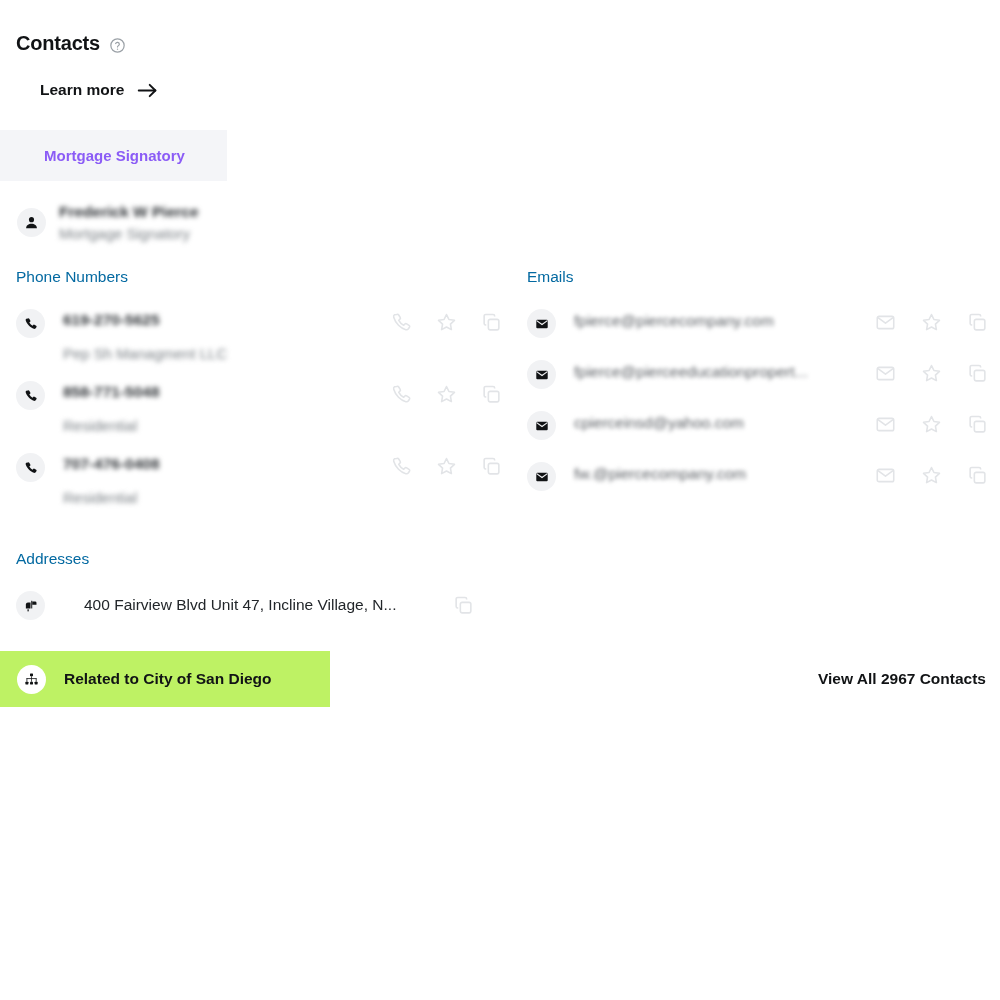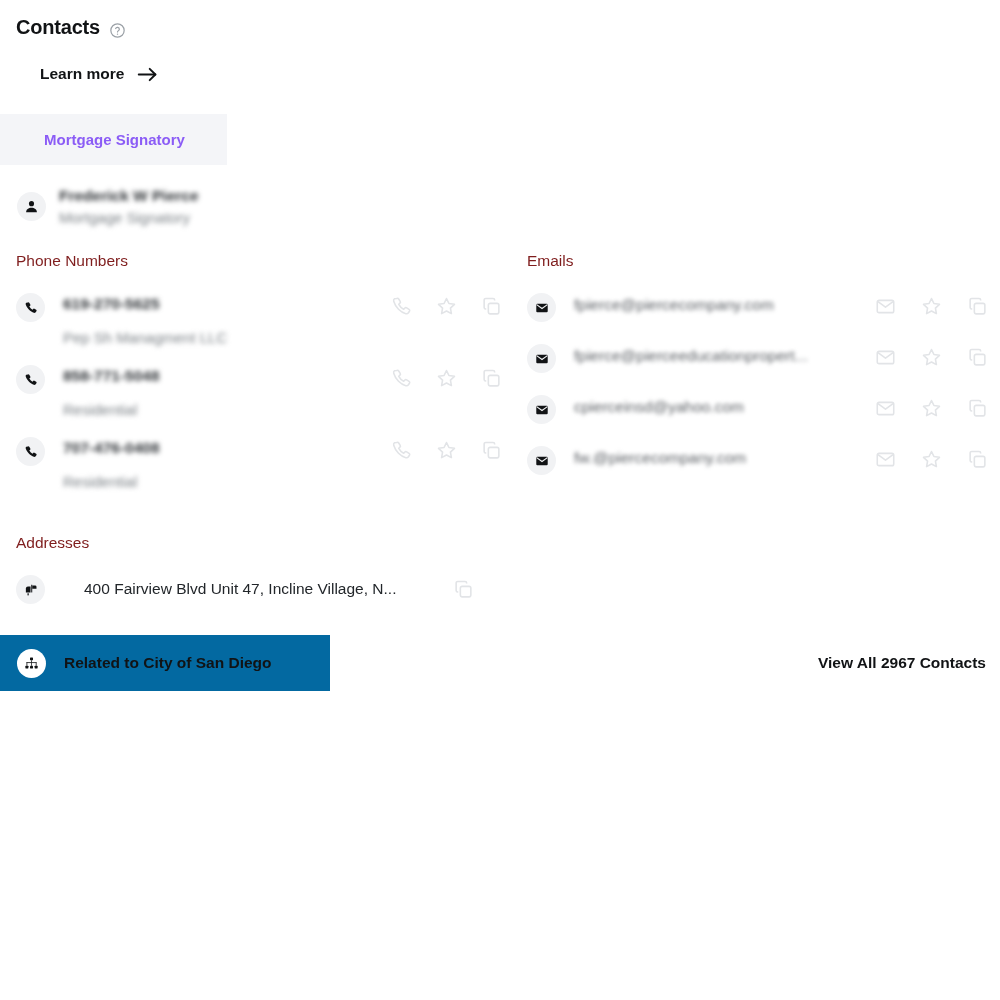--- a/index.html
+++ b/index.html
@@ -14,23 +14,23 @@
     font-family: "Liberation Sans", sans-serif;
     color: #1a1a1a;
     -webkit-font-smoothing: antialiased;
     position: relative;
     overflow: hidden;
   }
 
   
   .section-header {
     display: flex;
-    align-items: flex-end;
+    align-items: center;
     gap: 9px;
-    padding: 16px 0 0 16px;
+    padding: 32px 0 0 16px;
   }
   .section-title {
     font-size: 20px;
     font-weight: bold;
     letter-spacing: -0.2px;
     color: #111315;
   }
   .help-icon {
     width: 17px;
     height: 17px;
@@ -109,21 +109,21 @@
   .cols {
     display: flex;
     padding: 0 12px 0 16px;
     margin-top: 26px;
   }
   .col-left  { width: 505px; flex: none; }
   .col-right { flex: 1; }
 
   .col-heading {
     font-size: 15.5px;
-    color: #7f1d1d;
+    color: #0369a1;
     margin-bottom: 22px;
   }
   .col-right .col-heading { margin-left: 6px; }
 
   .row {
     display: flex;
     align-items: flex-start;
     position: relative;
   }
   .row-icon {
@@ -197,21 +197,21 @@
   .address-copy svg { width: 21px; height: 21px; color: #e2e4e7; display: block; }
 
   
   .footer {
     margin-top: 31px;
     display: flex;
     align-items: center;
     height: 56px;
   }
   .related-chip {
-    background: #0369a1;
+    background: #bef264;
     height: 56px;
     width: 330px;
     display: flex;
     align-items: center;
     gap: 18px;
     padding-left: 17px;
     cursor: pointer;
   }
   .related-chip .chip-icon {
     width: 29px;

